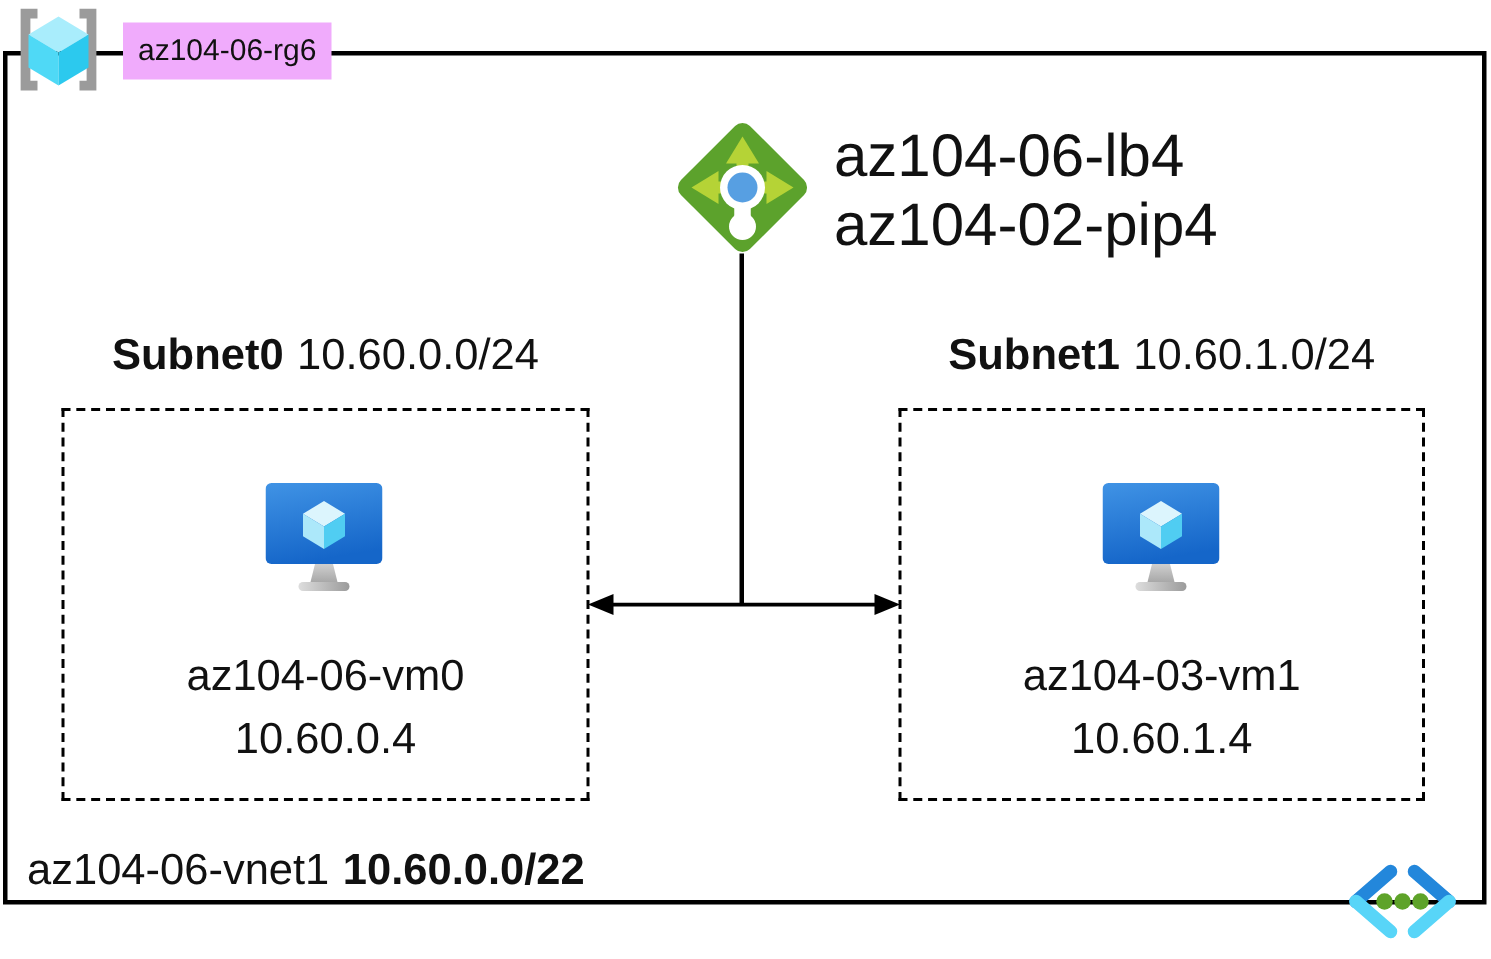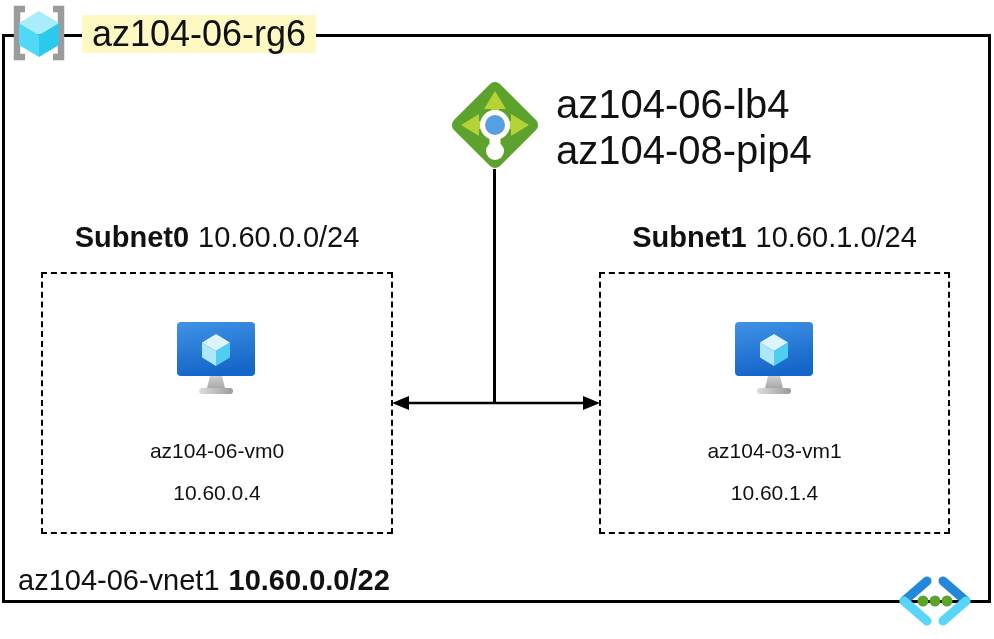--- a/index.html
+++ b/index.html
@@ -10,42 +10,42 @@
   .abs{position:absolute;}
   
   #rg-box{
     left:2px;top:34px;width:989px;height:569px;
     border:3px solid #000;box-sizing:border-box;z-index:1;
   }
   
   #rg-icon{left:8px;top:4px;width:62px;height:58px;z-index:3;}
   #rg-label{
     left:82px;top:15px;height:38px;line-height:38px;padding:0 10px;
-    background:#fef9c3;font-size:36px;z-index:2;white-space:nowrap;
+    background:#f0abfc;font-size:20px;z-index:2;white-space:nowrap;
   }
   
   #lb-icon{left:448px;top:78px;width:94px;height:94px;z-index:3;}
   #lb-labels{left:556px;top:81px;font-size:40px;line-height:46px;z-index:2;white-space:nowrap;}
   
   #lb-vline{left:493px;top:169px;width:3px;height:235px;background:#000;z-index:2;}
   #h-arrow{left:391px;top:392px;width:210px;height:22px;z-index:2;}
   
   .subnet-box{border:2px dashed #000;box-sizing:border-box;z-index:1;}
   #subnet0-box{left:41px;top:272px;width:352px;height:262px;}
   #subnet1-box{left:599px;top:272px;width:351px;height:262px;}
   .subnet-label{top:221px;text-align:center;font-size:29px;white-space:nowrap;z-index:2;}
   #subnet0-label{left:41px;width:352px;}
   #subnet1-label{left:599px;width:351px;text-align:center;}
   .subnet-label .sn-name{font-weight:bold;}
   .subnet-label .sn-cidr{margin-left:9px;}
   
   .vm-icon{width:78px;height:74px;z-index:2;}
   #vm0-icon{left:177px;top:322px;}
   #vm1-icon{left:735px;top:322px;}
-  .vm-text{top:430px;text-align:center;font-size:21px;line-height:42px;z-index:2;}
+  .vm-text{top:430px;text-align:center;font-size:29px;line-height:42px;z-index:2;}
   #vm0-text{left:41px;width:352px;}
   #vm1-text{left:599px;width:351px;}
   
   #vnet-label{left:18px;top:564px;font-size:29px;white-space:nowrap;z-index:2;}
   #vnet-label .vn-cidr{margin-left:9px;font-weight:bold;}
   #vnet-icon{left:893px;top:575px;width:84px;height:52px;z-index:3;}
 </style>
 </head>
 <body>
 
@@ -74,21 +74,21 @@
   <g fill="#ffffff">
     <circle cx="47" cy="47" r="15"></circle>
     <rect x="41.5" y="50" width="11" height="20"></rect>
     <circle cx="47" cy="73" r="9"></circle>
   </g>
   <circle cx="47" cy="47" r="10" fill="#579FE2"></circle>
 </svg>
 
 <div class="abs" id="lb-labels">
   <div>az104-06-lb4</div>
-  <div>az104-08-pip4</div>
+  <div>az104-02-pip4</div>
 </div>
 
 <div class="abs" id="lb-vline"></div>
 
 <svg class="abs" id="h-arrow" viewBox="0 0 210 22">
   <line x1="6" y1="11" x2="204" y2="11" stroke="#000" stroke-width="2.5"></line>
   <polygon points="1,11 18,4 18,18" fill="#000"></polygon>
   <polygon points="209,11 192,4 192,18" fill="#000"></polygon>
 </svg>
 

